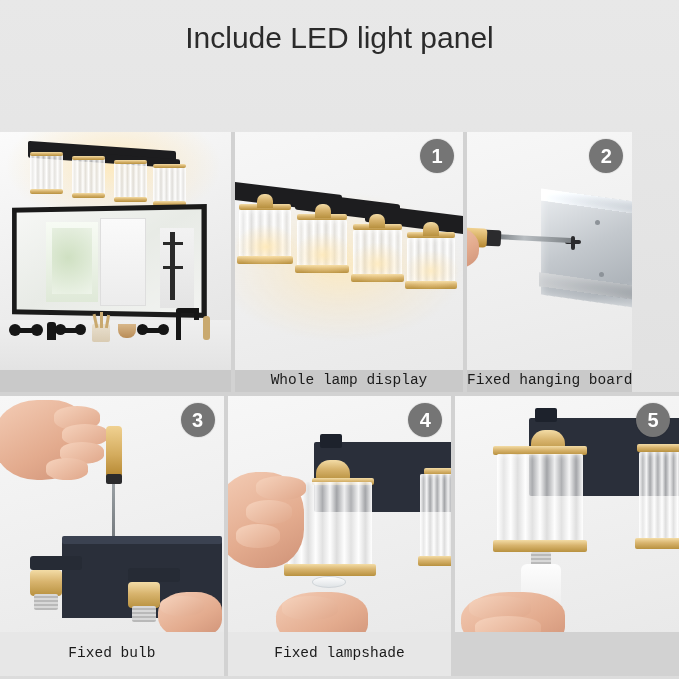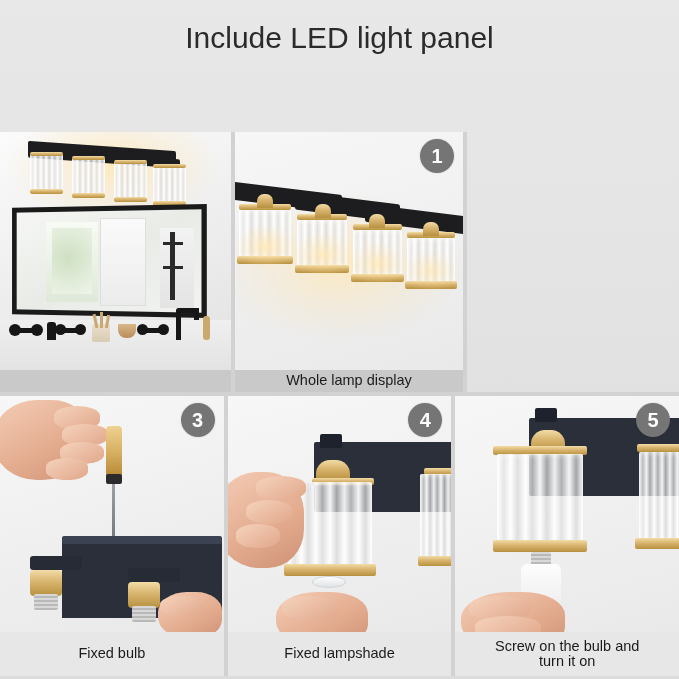--- a/index.html
+++ b/index.html
@@ -28,21 +28,21 @@
   .row2 .cell{width:226.3px;}
   .cell{position:relative;box-sizing:border-box;background:#d2d2d2;}
   .gut{width:4px;background:#d2d2d2;flex:0 0 4px;}
 
   .photo{position:relative;overflow:hidden;background:#f2f2f2;}
   .r1 .photo{height:238px;}
   .r2 .photo{height:236px;}
 
   .caption{height:22px;display:flex;align-items:center;justify-content:center;
            background:#c9c9c9;color:#1b1b1b;font-size:14.5px;text-align:center;
-           line-height:1.05;}
+           line-height:1.05;font-family:Liberation Mono, monospace;}
   .r2 .caption{height:44px;background:#e7e7e7;flex-direction:column;
                justify-content:center;}
   .caption span{display:block;}
 
   
   .rowgap{height:4px;background:#d2d2d2;}
 
   
   .badge{position:absolute;top:7px;right:9px;width:34px;height:34px;
          border-radius:50%;background:#757575;color:#fff;font-size:20px;
@@ -242,20 +242,23 @@
             <div class="sd-k" style="left:98px;top:108px;width:16px;height:4px;"></div>
 
             <div class="sd-s" style="left:26px;top:104px;width:78px;height:5px;transform:rotate(3deg);"></div>
             <div class="sd-k" style="left:16px;top:98px;width:18px;height:16px;border-radius:3px;transform:rotate(3deg);"></div>
             <div class="sd-h" style="left:-8px;top:96px;width:28px;height:19px;transform:rotate(3deg);"></div>
 
             <div class="hand" style="left:-34px;top:96px;width:46px;height:40px;"></div>
 
           </div>
         </div>
+        <div class="caption">
+          <span>Fixed hanging board</span>
+        </div>
       </div>
     </div>
 
     <div class="rowgap"></div>
 
     <div class="row row2 r2">
 
       <div class="cell">
         <div class="photo">
           <div class="sc">
@@ -348,20 +351,16 @@
             <div class="gold" style="left:180px;top:142px;width:52px;height:11px;"></div>
 
             <div class="screwcap" style="left:76px;top:156px;width:20px;height:14px;"></div>
             <div class="bulb" style="left:66px;top:168px;width:40px;height:62px;"></div>
 
             <div class="hand" style="left:6px;top:196px;width:104px;height:58px;border-radius:46% 40% 40% 46%;"></div>
             <div class="finger" style="left:14px;top:200px;width:62px;height:24px;"></div>
             <div class="finger" style="left:20px;top:220px;width:66px;height:24px;"></div>
           </div>
         </div>
-        <div class="caption">
-          <span>Screw on the bulb and</span>
-          <span>turn it on</span>
-        </div>
       </div>
     </div>
   </div>
 </div>
 
 </body></html>

